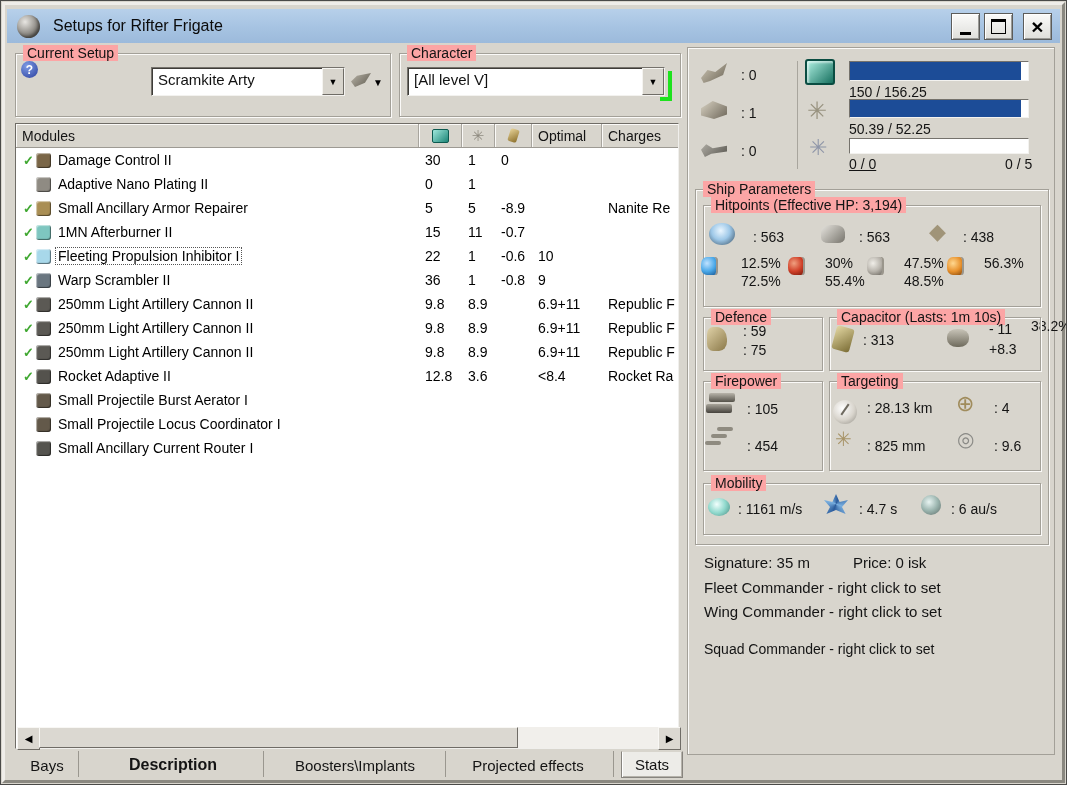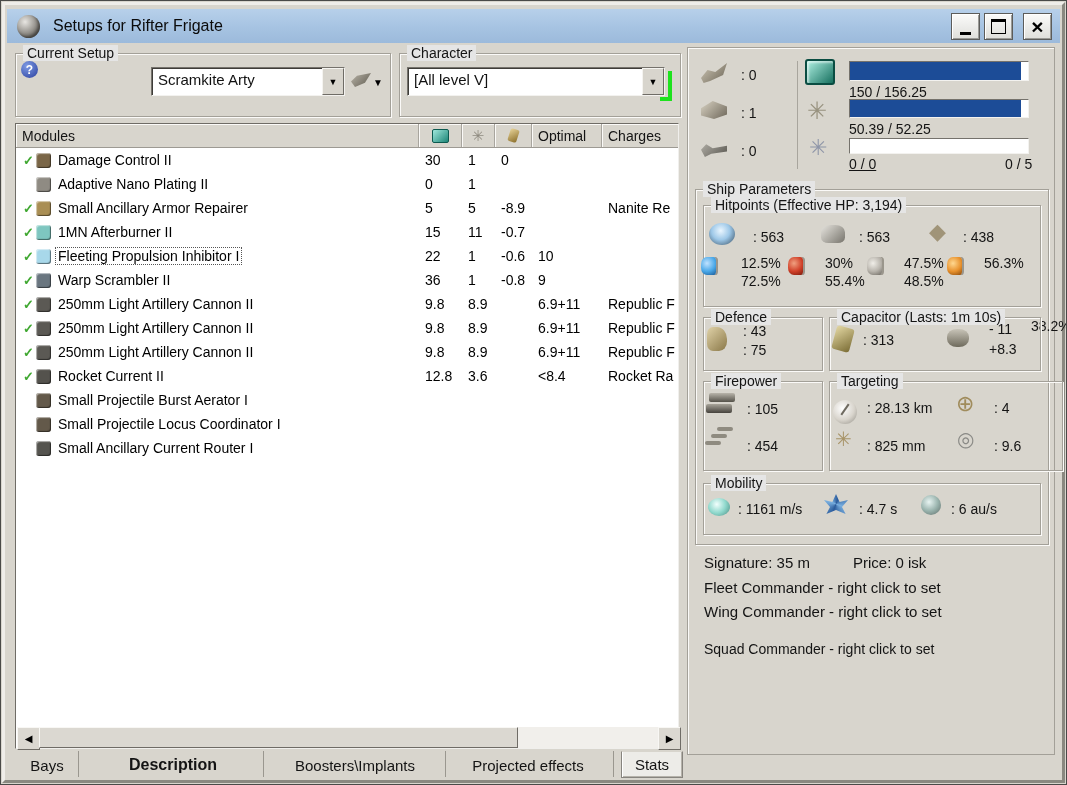--- a/index.html
+++ b/index.html
@@ -9,21 +9,21 @@
   .titlebar{position:absolute;left:6px;top:8px;right:6px;height:34px;background:linear-gradient(180deg,#b7d0ea 0%,#a6c3e2 55%,#9cbadb 100%);display:flex;align-items:center;}
   .app-icon{width:23px;height:23px;margin-left:10px;border-radius:50%;background:radial-gradient(circle at 35% 30%,#e8e6e2,#8d8a84 55%,#4c4a46);box-shadow:inset -2px -2px 3px rgba(0,0,0,.4);}
   .title-text{margin-left:13px;font-size:16px;color:#0b0b0b;}
   .winbtns{margin-left:auto;display:flex;gap:4px;margin-right:8px;}
   .wbtn{width:27px;height:25px;background:linear-gradient(180deg,#fbfbfa,#dededa);border:1px solid #5c5c5a;box-shadow:inset 1px 1px 0 #fff,inset -1px -1px 0 #9a9a96;display:flex;align-items:center;justify-content:center;font-weight:bold;color:#000;}
   .wbtn.close{margin-left:6px;font-size:21px;line-height:1;}
   .glyph-min{width:11px;height:3px;background:#000;margin-top:14px;}
   .glyph-max{width:13px;height:11px;border:1px solid #000;border-top:3px solid #000;}
   
   .gbox{position:absolute;border:1px solid #a3a098;box-shadow:inset 1px 1px 0 #fbfaf8,1px 1px 0 #fbfaf8;}
-  .glabel{position:absolute;top:-9px;left:7px;background:#e5e5e5;padding:0 4px;font-size:14px;color:#141414;white-space:nowrap;}
+  .glabel{position:absolute;top:-9px;left:7px;background:#fca5a5;padding:0 4px;font-size:14px;color:#141414;white-space:nowrap;}
   
   .combo{position:absolute;background:#fff;border:1px solid;border-color:#75726c #f3f2ef #f3f2ef #75726c;box-shadow:inset 1px 1px 0 #3e3c38;display:flex;align-items:stretch;}
   .combo .cval{flex:1;font-size:15px;color:#111;padding:3px 11px 0 6px;white-space:nowrap;overflow:hidden;}
   .combo .carw{width:20px;background:#d8d5cd;border:1px solid;border-color:#f5f4f0 #6f6c66 #6f6c66 #f5f4f0;display:flex;align-items:center;justify-content:center;font-size:9px;color:#000;}
   .dd-arrow{position:absolute;font-size:10px;color:#000;}
   .help-ico{position:absolute;width:17px;height:17px;border-radius:50%;background:radial-gradient(circle at 35% 30%,#7e9be4,#2a3f9e);color:#fff;font-size:12px;font-weight:bold;display:flex;align-items:center;justify-content:center;}
   .fit-ico{position:absolute;width:20px;height:14px;background:linear-gradient(135deg,#b9b4a8,#5f5b50);clip-path:polygon(0 60%,30% 20%,100% 0,70% 70%,20% 100%);}
   .gbracket-v{position:absolute;width:4px;background:#1ee21e;}
   .gbracket-h{position:absolute;height:4px;background:#1ee21e;}
   
@@ -263,21 +263,21 @@
       <div class="mval">8.9</div>
       <div class="mval"></div>
       <div class="mval">6.9+11</div>
       <div class="mval">Republic F</div>
     </div>
 
     <div class="mrow mgrid">
       <div class="mnamecell">
         <span class="mcheck">✓</span>
         <span class="micon" style="background: rgb(84, 82, 77);"></span>
-        <span class="mname">Rocket Current II</span>
+        <span class="mname">Rocket Adaptive II</span>
       </div>
       <div class="mval">12.8</div>
       <div class="mval">3.6</div>
       <div class="mval"></div>
       <div class="mval">&lt;8.4</div>
       <div class="mval">Rocket Ra</div>
     </div>
 
     <div class="mrow mgrid">
       <div class="mnamecell">
@@ -402,41 +402,41 @@
   <div class="stat-txt" style="left:903px;top:254px;">47.5%</div>
   <div class="stat-txt" style="left:903px;top:272px;">48.5%</div>
   <div class="res-ico abs" style="left:946px;top:256px;background:radial-gradient(circle at 40% 35%,#ffd890,#e8912c 55%,#8a4a0c);"></div>
   <div class="stat-txt" style="left:983px;top:254px;">56.3%</div>
   <div class="stat-txt" style="left:1030px;top:272px;margin-top:45px;">38.2%</div>
 
   <div class="gbox" style="left:702px;top:316px;width:118px;height:52px;">
     <span class="glabel">Defence</span>
   </div>
   <div class="ico-repair abs" style="left:706px;top:326px;"></div>
-  <div class="stat-txt" style="left:742px;top:322px;">: 43</div>
+  <div class="stat-txt" style="left:742px;top:322px;">: 59</div>
   <div class="stat-txt" style="left:742px;top:341px;">: 75</div>
 
   <div class="gbox" style="left:828px;top:316px;width:210px;height:52px;">
     <span class="glabel">Capacitor (Lasts: 1m 10s)</span>
   </div>
   <div class="ico-capbat abs" style="left:833px;top:326px;"></div>
   <div class="stat-txt" style="left:862px;top:331px;">: 313</div>
   <div class="ico-capdelta abs" style="left:946px;top:328px;"></div>
   <div class="stat-txt" style="left:988px;top:320px;">- 11</div>
   <div class="stat-txt" style="left:988px;top:340px;">+8.3</div>
 
   <div class="gbox" style="left:702px;top:380px;width:118px;height:88px;">
     <span class="glabel">Firepower</span>
   </div>
   <div class="ico-guns gun2 abs" style="left:708px;top:392px;"></div>
   <div class="stat-txt" style="left:746px;top:400px;">: 105</div>
   <div class="dash abs" style="left:716px;top:426px;"></div>
   <div class="stat-txt" style="left:746px;top:437px;">: 454</div>
 
-  <div class="gbox" style="left:828px;top:380px;width:210px;height:88px;padding-left:22px;">
+  <div class="gbox" style="left:828px;top:380px;width:210px;height:88px;">
     <span class="glabel">Targeting</span>
   </div>
   <div class="ico-radar abs" style="left:832px;top:390px;"></div>
   <div class="stat-txt" style="left:866px;top:399px;">: 28.13 km</div>
   <div class="glyph-ico abs" style="left:955px;top:392px;font-size:22px;color:#a08c5c;">⊕</div>
   <div class="stat-txt" style="left:993px;top:399px;">: 4</div>
   <div class="glyph-ico abs" style="left:834px;top:428px;font-size:20px;color:#a89468;">✳</div>
   <div class="stat-txt" style="left:866px;top:437px;">: 825 mm</div>
   <div class="glyph-ico abs" style="left:956px;top:428px;font-size:20px;color:#8a8a86;">◎</div>
   <div class="stat-txt" style="left:993px;top:437px;">: 9.6</div>

